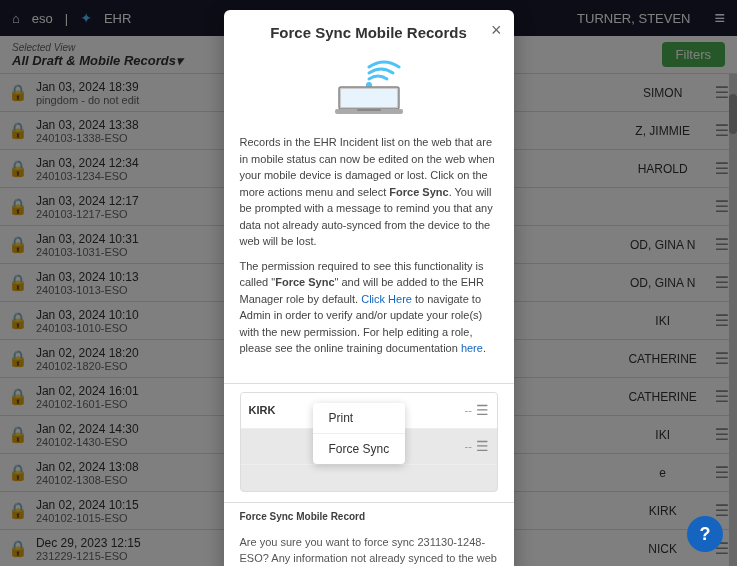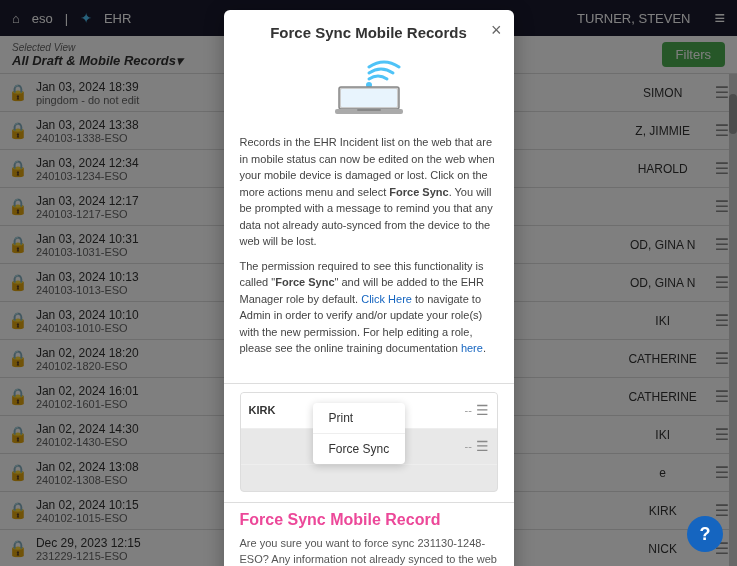--- a/index.html
+++ b/index.html
@@ -87,21 +87,21 @@
     }
     .context-menu-item {
       padding: 8px 16px; font-size: 12px; color: #333; cursor: pointer; white-space: nowrap;
     }
     .context-menu-item:first-child { border-bottom: 1px solid #eee; }
 
     
     .modal-record-section {
       padding: 0 16px 10px; border-top: 1px solid #ddd;
     }
-    .modal-record-title { font-size: 16px; font-weight: bold; color: #ec4899; margin-bottom: 6px; padding-top: 8px; }
+    .modal-record-title { font-size: 10px; font-weight: bold; color: #404040; margin-bottom: 12px; padding-top: 8px; }
     .modal-record-text { font-size: 11px; color: #555; line-height: 1.5; margin-bottom: 10px; }
 
     
     .help-btn {
       position: absolute; bottom: 14px; right: 14px; width: 36px; height: 36px; background: #1565c0; color: white;
       border-radius: 50%; border: none; font-size: 18px; font-weight: bold; cursor: pointer; z-index: 30; display: flex; align-items: center; justify-content: center;
     }
 
     
     .scroll-bar {

